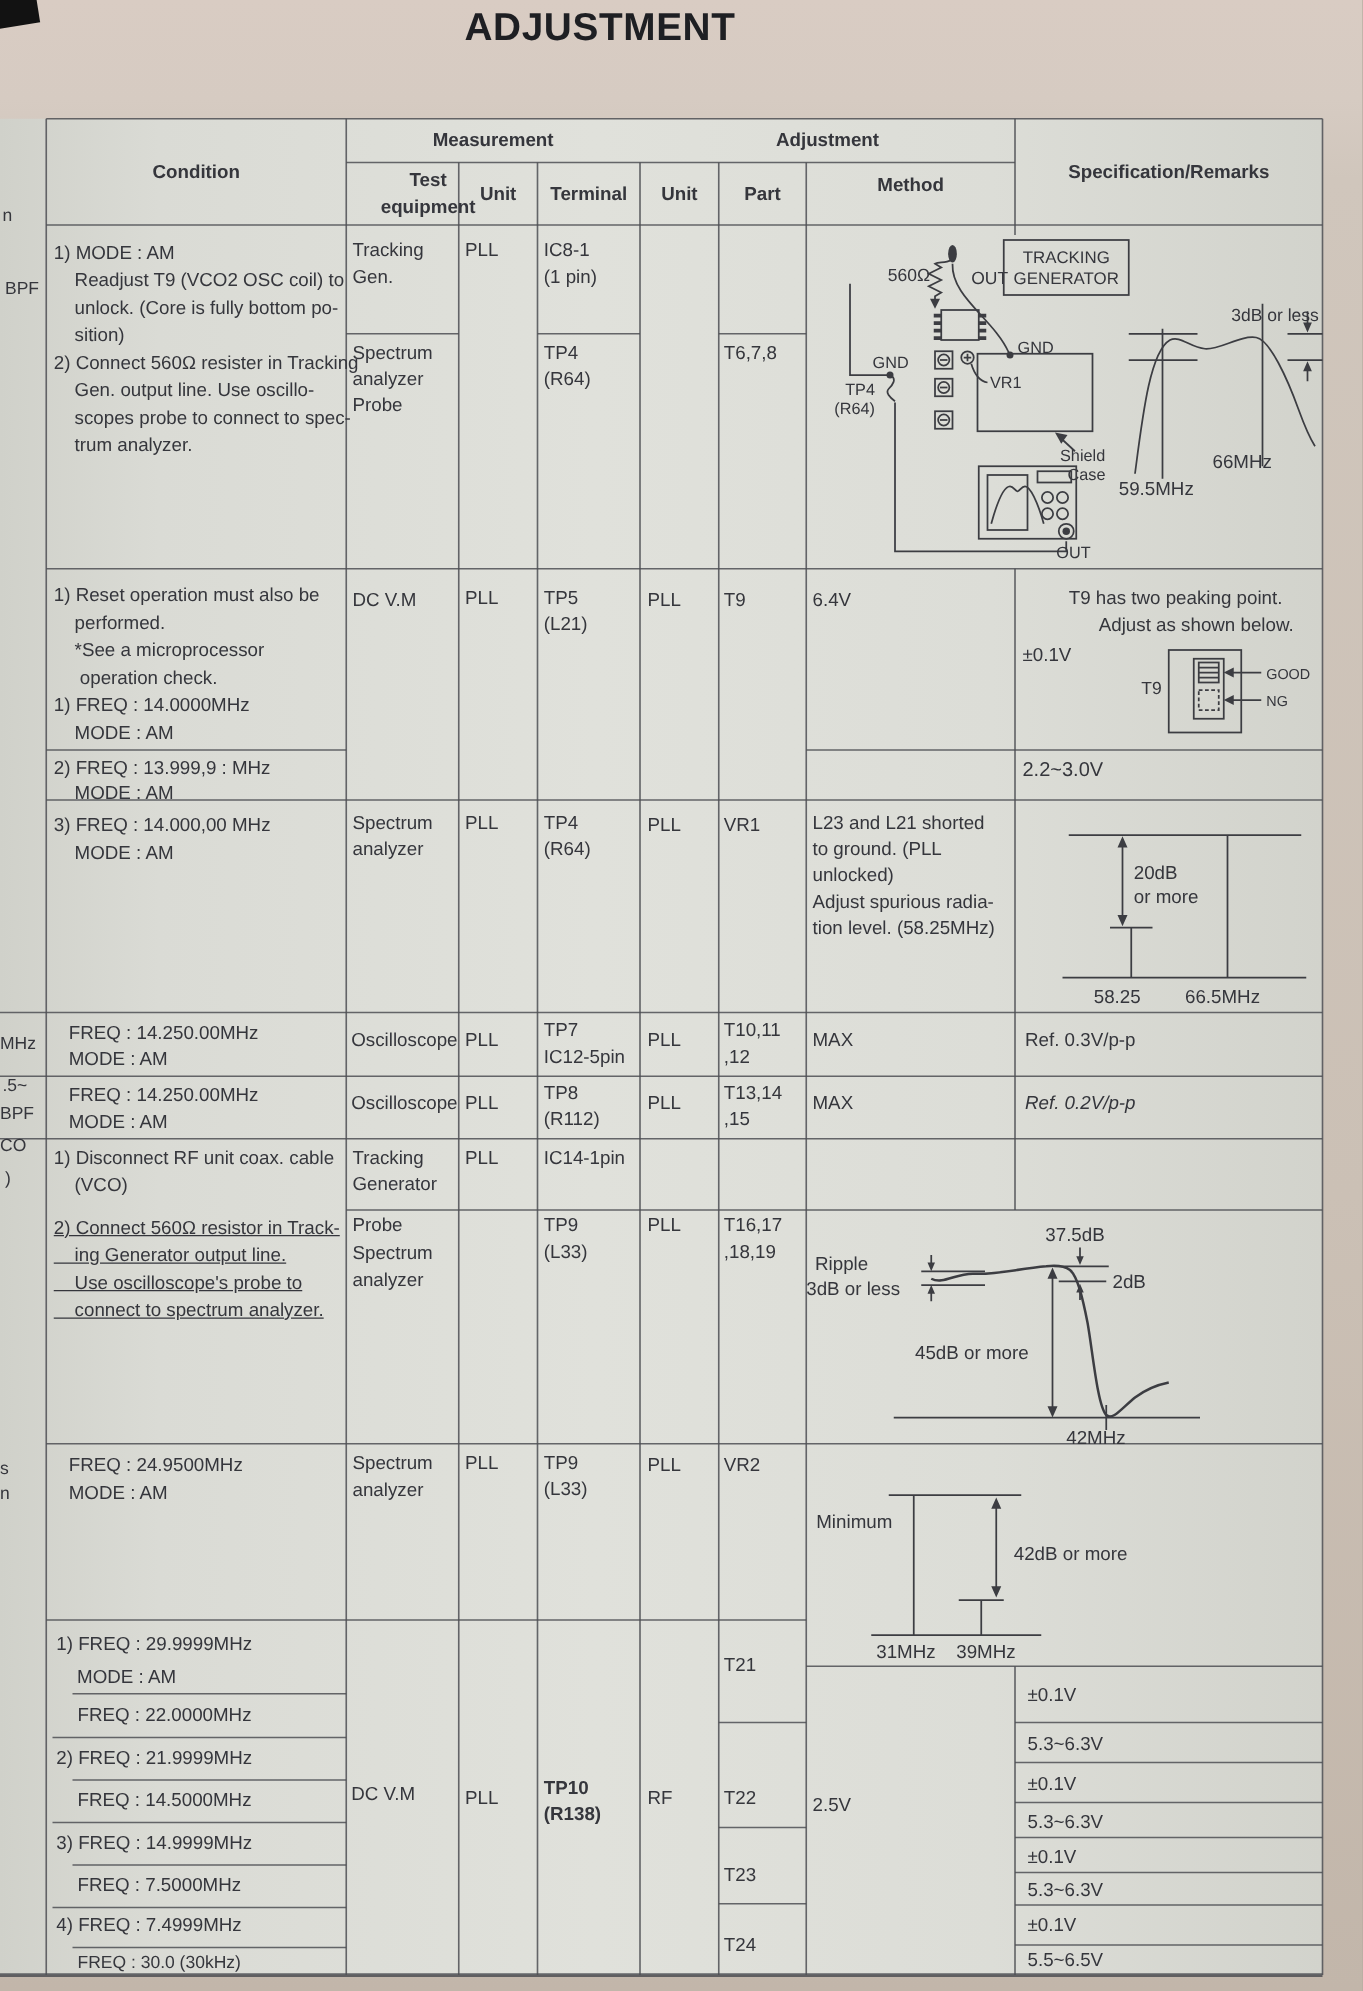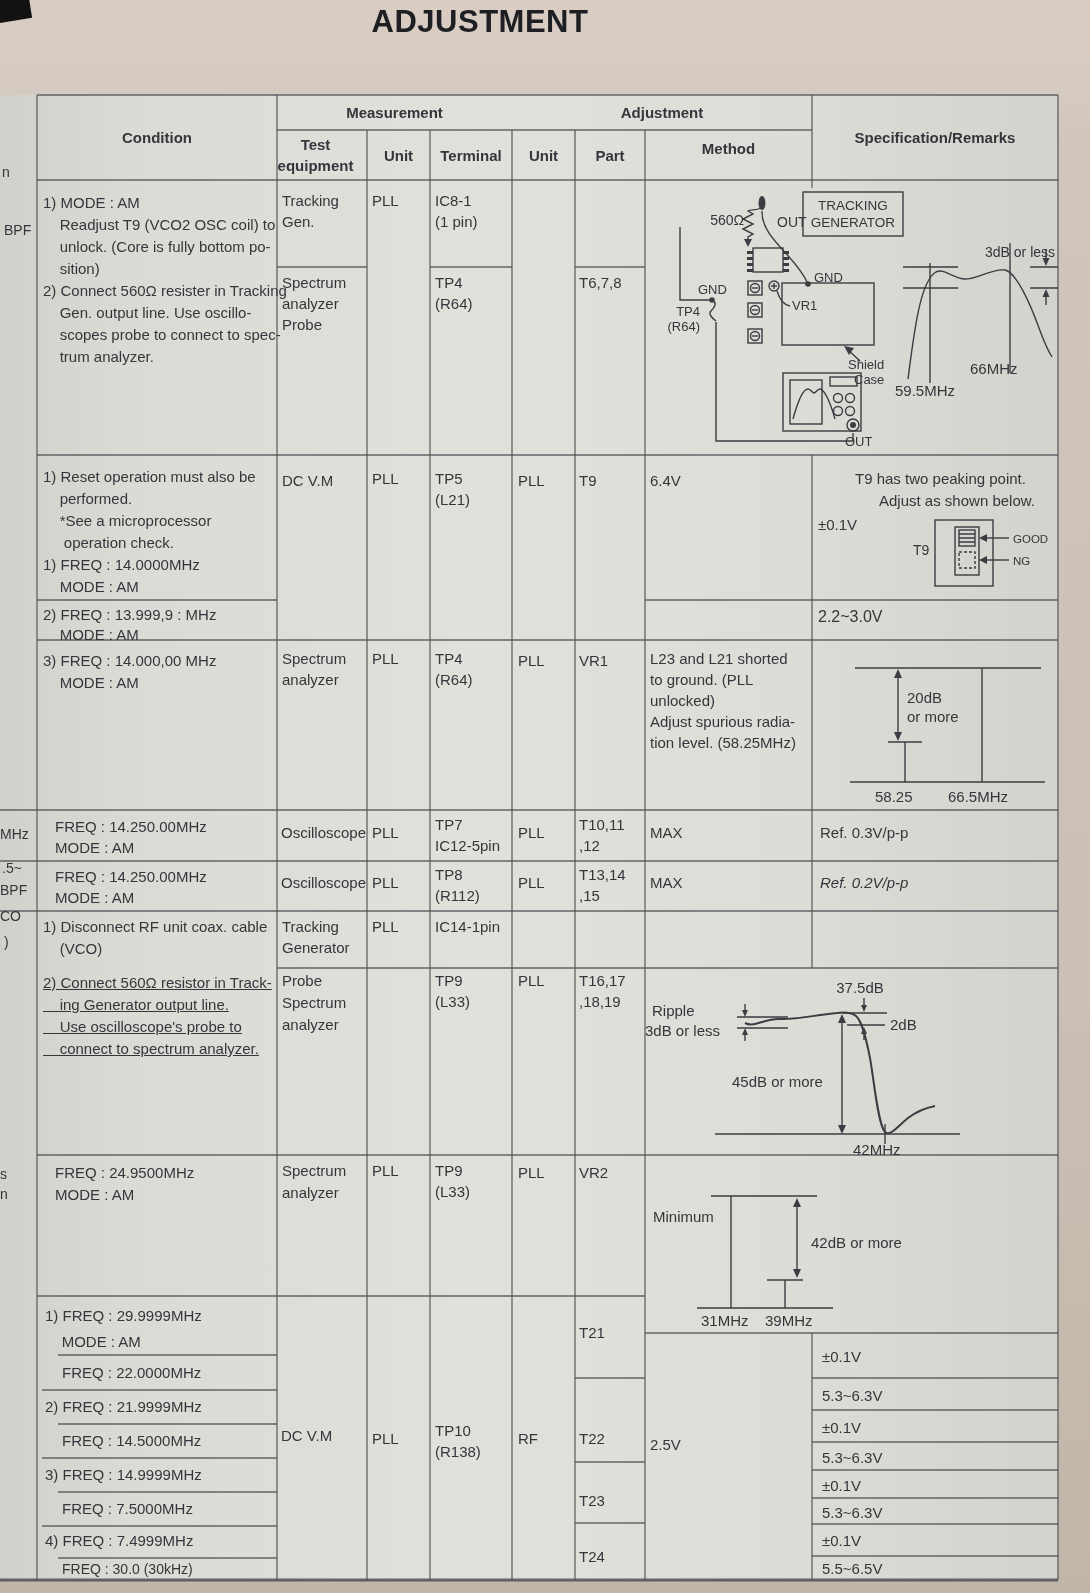--- a/index.html
+++ b/index.html
@@ -33,21 +33,21 @@
 
   <svg class="grid" style="left:0;top:0" width="1090" height="1593" viewBox="0 0 1090 1593">
     <path stroke-width="1.3" d="M37 95H1058 M277 130H812 M37 180H1058 M277 267H367 M430 267H512 M575 267H645 M37 455H1058 M37 600H277 M645 600H1058 M37 640H1058 M0 810H1058 M0 861H1058 M0 911H1058 M277 968H1058 M37 1155H1058 M37 1296H645 M645 1333H1058 M58 1355H277 M42 1390H277 M58 1424H277 M42 1458H277 M58 1492H277 M42 1526H277 M58 1558H277 M575 1378H645 M575 1462H645 M575 1523H645 M812 1378H1058 M812 1410H1058 M812 1442H1058 M812 1470H1058 M812 1498H1058 M812 1524H1058 M812 1556H1058"></path>
     <path stroke-width="1.3" d="M37 95V1580 M277 95V1580 M367 130V1580 M430 130V1580 M512 130V1580 M575 130V1580 M645 130V1580 M812 95V188 M812 455V968 M812 1333V1580 M1058 95V1580"></path>
     <path stroke-width="3" d="M0 1580H1058"></path>
   </svg>
 
   <div class="c ctr b" style="left:37px;top:95px;width:240px;height:85px;">Condition</div>
   <div class="c ctr b" style="left:277px;top:95px;width:235px;height:35px;">Measurement</div>
   <div class="c ctr b" style="left:512px;top:95px;width:300px;height:35px;">Adjustment</div>
-  <div class="c ctr b" style="left:277px;top:130px;width:77px;height:50px;">Test
+  <div class="c ctr b" style="left:277px;top:130px;width:77px;height:50px;padding-left:27px;">Test
 equipment</div>
   <div class="c ctr b" style="left:367px;top:130px;width:63px;height:50px;">Unit</div>
   <div class="c ctr b" style="left:430px;top:130px;width:82px;height:50px;">Terminal</div>
   <div class="c ctr b" style="left:512px;top:130px;width:63px;height:50px;">Unit</div>
   <div class="c ctr b" style="left:575px;top:130px;width:70px;height:50px;">Part</div>
   <div class="c ctr b" style="left:645px;top:130px;width:167px;height:36px;">Method</div>
   <div class="c ctr b" style="left:812px;top:95px;width:246px;height:85px;">Specification/Remarks</div>
 
   <div class="c f14" style="left:2px;top:162px;">n</div>
   <div class="c f14" style="left:4px;top:220px;">BPF</div>
@@ -313,21 +313,21 @@
     MODE : AM</div>
   <div class="c" style="left:62px;top:1362px;">FREQ : 22.0000MHz</div>
   <div class="c" style="left:45px;top:1396px;">2) FREQ : 21.9999MHz</div>
   <div class="c" style="left:62px;top:1430px;">FREQ : 14.5000MHz</div>
   <div class="c" style="left:45px;top:1464px;">3) FREQ : 14.9999MHz</div>
   <div class="c" style="left:62px;top:1498px;">FREQ : 7.5000MHz</div>
   <div class="c" style="left:45px;top:1530px;">4) FREQ : 7.4999MHz</div>
   <div class="c f14" style="left:62px;top:1559px;">FREQ : 30.0 (30kHz)</div>
   <div class="c" style="left:281px;top:1425px;">DC V.M</div>
   <div class="c" style="left:372px;top:1428px;">PLL</div>
-  <div class="c" style="left:435px;top:1420px;">TP10
+  <div class="c" style="left:435px;top:1420px;font-weight:bold;">TP10
 (R138)</div>
   <div class="c" style="left:518px;top:1428px;">RF</div>
   <div class="c" style="left:579px;top:1322px;">T21</div>
   <div class="c" style="left:579px;top:1428px;">T22</div>
   <div class="c" style="left:579px;top:1490px;">T23</div>
   <div class="c" style="left:579px;top:1546px;">T24</div>
   <div class="c" style="left:650px;top:1434px;">2.5V</div>
   <div class="c" style="left:822px;top:1346px;">±0.1V</div>
   <div class="c" style="left:822px;top:1385px;">5.3~6.3V</div>
   <div class="c" style="left:822px;top:1417px;">±0.1V</div>

